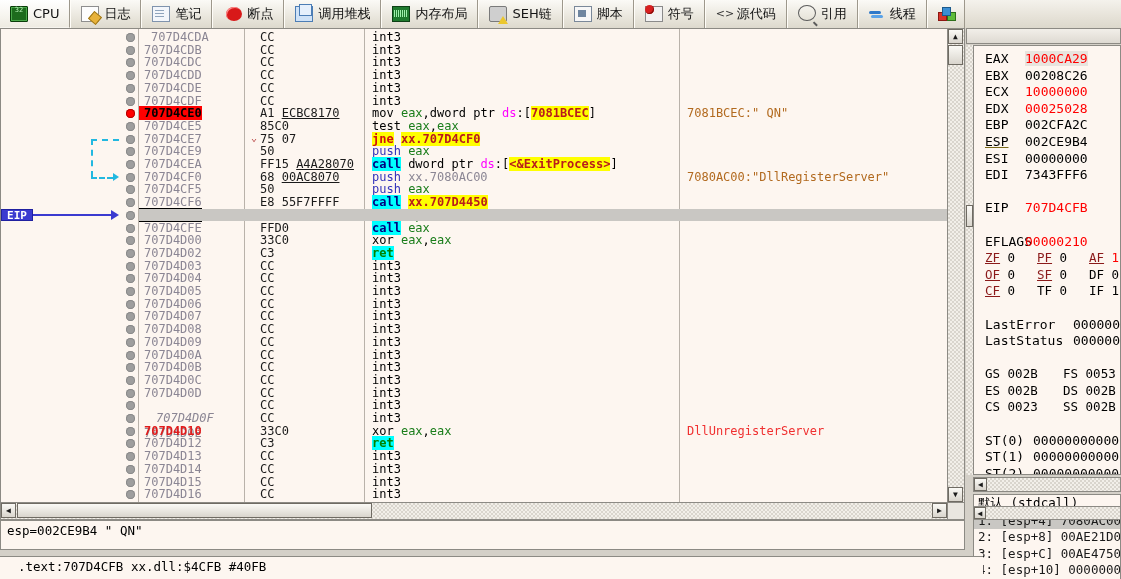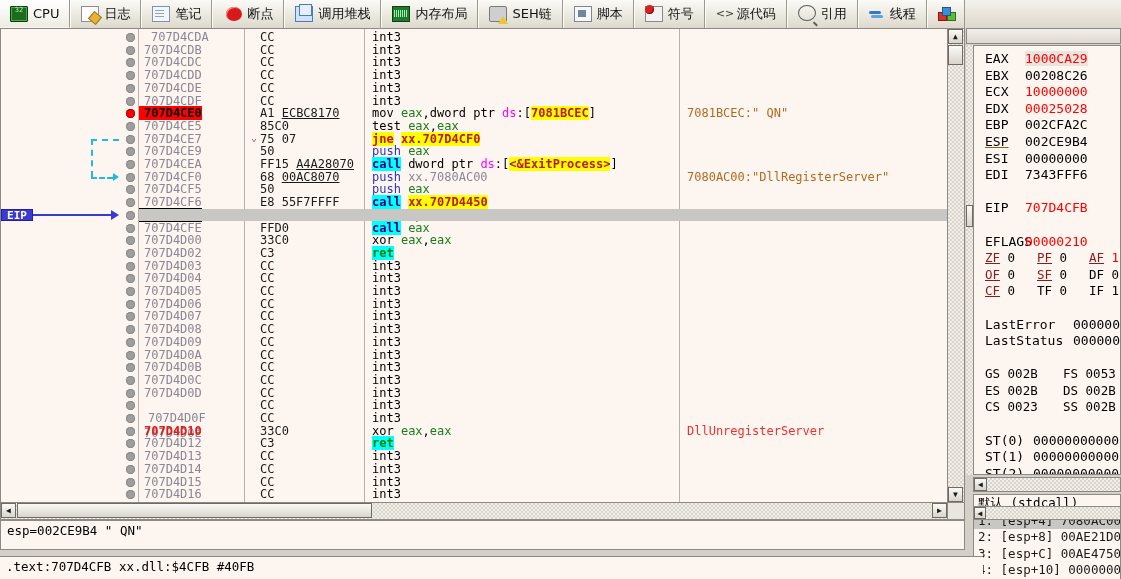--- a/index.html
+++ b/index.html
@@ -188,21 +188,21 @@
   .aline.sel{background:#c9c7c3;}
   .args-sb{position:absolute;left:7px;bottom:0;width:148px;height:14px;background:#e9e6e0;
         border:1px solid #8c8a84;box-sizing:border-box;}
 
   
   .status1{position:absolute;left:0;top:520px;width:965px;height:30px;background:#fdf6f0;
            border:1px solid #8c8a84;box-sizing:border-box;
            font-size:12.5px;line-height:15px;padding:2px 0 0 6px;color:#000;}
   .status2{position:absolute;left:0;top:556px;width:983px;height:23px;background:#fdf6f0;
            border-top:1px solid #8c8a84;box-sizing:border-box;
-           font-size:12.5px;line-height:20px;padding-left:6px;color:#000;}
+           font-size:12.5px;line-height:20px;padding-left:18px;color:#000;}
   .watermark{position:absolute;left:838px;top:544px;width:240px;height:34px;
              font-family:"DejaVu Sans","Liberation Sans",sans-serif;font-size:19px;
              color:rgba(140,140,140,0.55);white-space:nowrap;pointer-events:none;}
 </style>
 </head>
 <body>
 
 <div class="app">
 
   <div class="tabbar" id="tabbar">
@@ -335,21 +335,21 @@
             <div class="row" style="position: absolute; top: 256px; left: 0px; right: 0px;"><span class="addr">707D4D05</span></div>
             <div class="row" style="position: absolute; top: 268.7px; left: 0px; right: 0px;"><span class="addr">707D4D06</span></div>
             <div class="row" style="position: absolute; top: 281.4px; left: 0px; right: 0px;"><span class="addr">707D4D07</span></div>
             <div class="row" style="position: absolute; top: 294.1px; left: 0px; right: 0px;"><span class="addr">707D4D08</span></div>
             <div class="row" style="position: absolute; top: 306.8px; left: 0px; right: 0px;"><span class="addr">707D4D09</span></div>
             <div class="row" style="position: absolute; top: 319.5px; left: 0px; right: 0px;"><span class="addr">707D4D0A</span></div>
             <div class="row" style="position: absolute; top: 332.2px; left: 0px; right: 0px;"><span class="addr">707D4D0B</span></div>
             <div class="row" style="position: absolute; top: 344.9px; left: 0px; right: 0px;"><span class="addr">707D4D0C</span></div>
             <div class="row" style="position: absolute; top: 357.6px; left: 0px; right: 0px;"><span class="addr">707D4D0D</span></div>
             <div class="row" style="position: absolute; top: 370.3px; left: 0px; right: 12px; margin-top: 28px;"><span class="addr">707D4D0E</span></div>
-            <div class="row" style="position: absolute; top: 383px; left: 4px; right: 0px;"><span class="addr">707D4D0F</span></div>
+            <div class="row" style="position: absolute; top: 383px; left: 12px; right: 0px; font-style: italic;"><span class="addr">707D4D0F</span></div>
             <div class="row" style="position: absolute; top: 395.7px; left: 0px; right: 0px;"><span class="addr exp">707D4D10</span></div>
             <div class="row" style="position: absolute; top: 408.4px; left: 0px; right: 0px;"><span class="addr">707D4D12</span></div>
             <div class="row" style="position: absolute; top: 421.1px; left: 0px; right: 0px;"><span class="addr">707D4D13</span></div>
             <div class="row" style="position: absolute; top: 433.8px; left: 0px; right: 0px;"><span class="addr">707D4D14</span></div>
             <div class="row" style="position: absolute; top: 446.5px; left: 0px; right: 0px;"><span class="addr">707D4D15</span></div>
             <div class="row" style="position: absolute; top: 459.2px; left: 0px; right: 0px;"><span class="addr">707D4D16</span></div>
           </div>
         <div class="col-bytes" id="bytescol">
             <div class="row" style="position: absolute; top: 2px; left: 0px; right: 0px;"><span class="bytes">CC</span></div>
             <div class="row" style="position: absolute; top: 14.7px; left: 0px; right: 0px;"><span class="bytes">CC</span></div>

